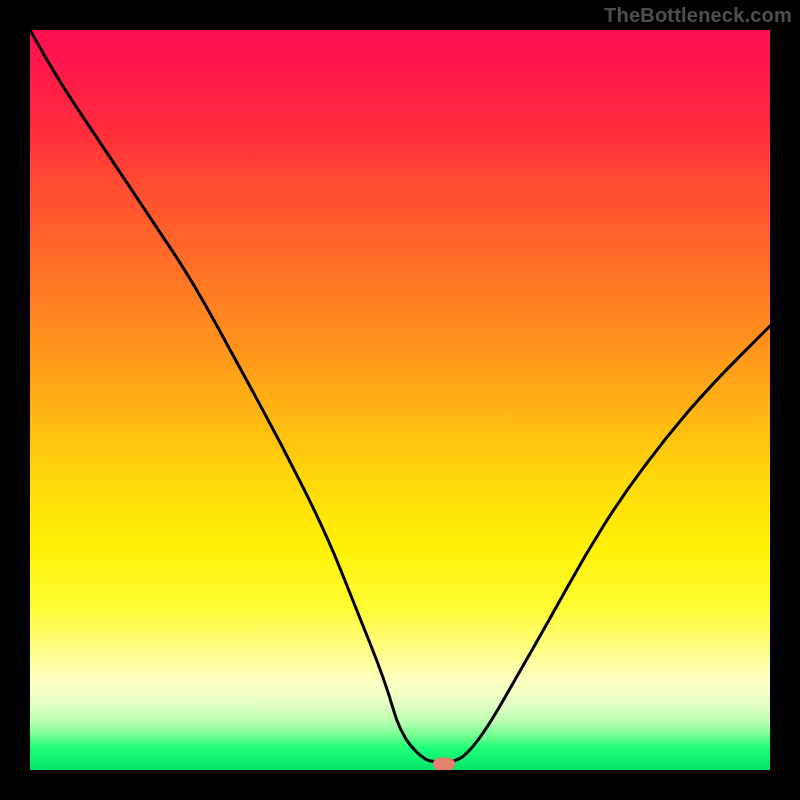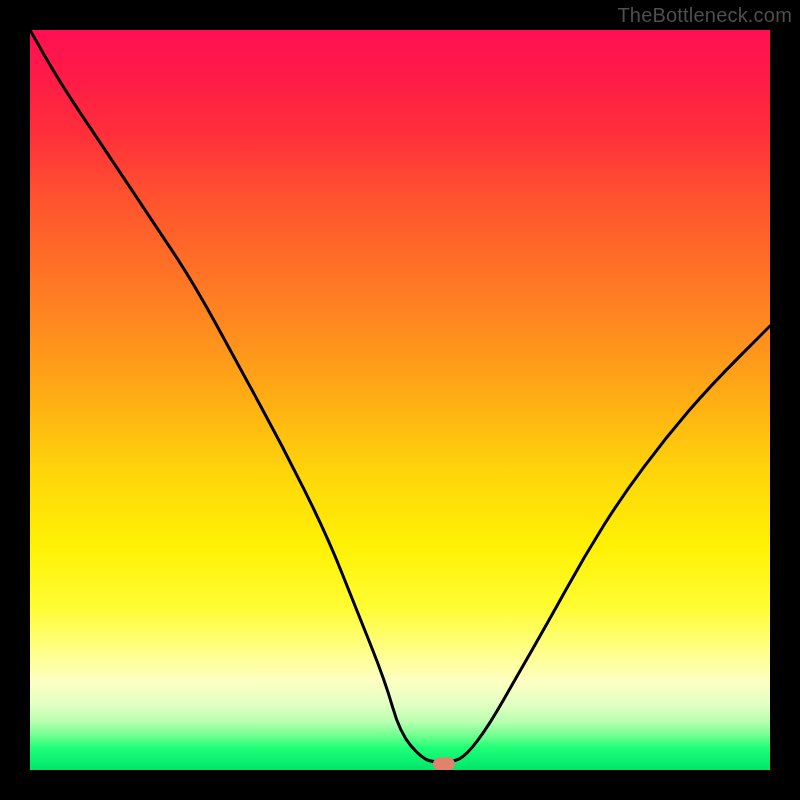--- a/index.html
+++ b/index.html
@@ -16,21 +16,21 @@
     width: 800px;
     height: 800px;
     background: #000;
   }
   .watermark {
     position: absolute;
     top: 4px;
     right: 8px;
     color: #4f4f4f;
     font-size: 20px;
-    font-weight: 400;
+    font-weight: 700;
     letter-spacing: 0.2px;
     user-select: none;
   }
   .plot-area {
     position: absolute;
     left: 30px;
     top: 30px;
     width: 740px;
     height: 740px;
     overflow: hidden;

